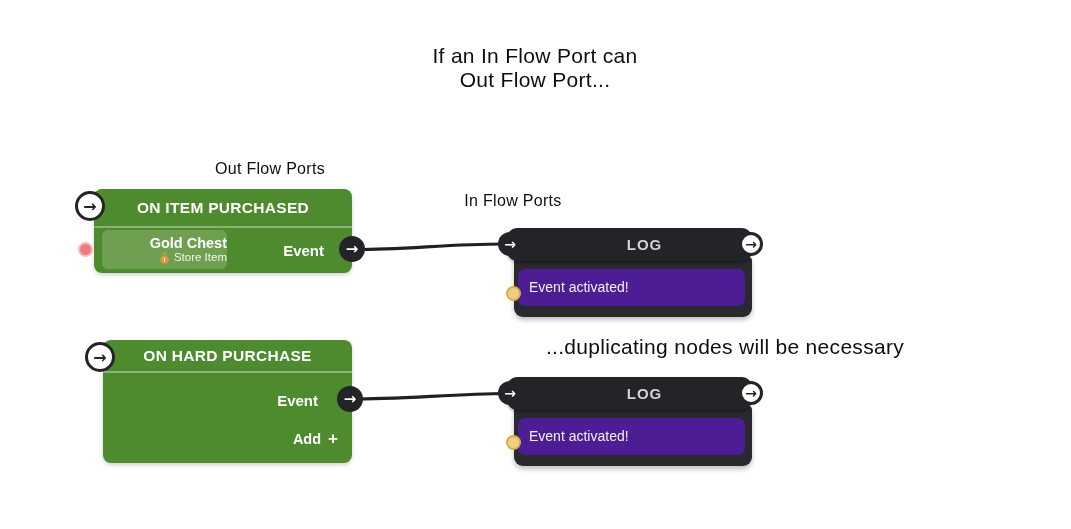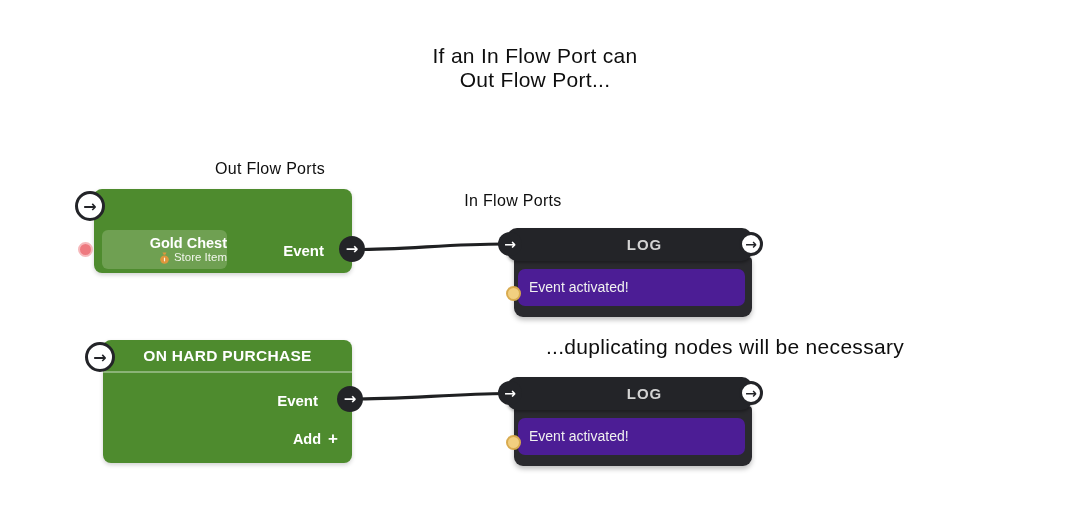--- a/index.html
+++ b/index.html
@@ -96,20 +96,23 @@
   <div class="caption" id="out-flow-label">Out Flow Ports</div>
   <div class="caption" id="in-flow-label">In Flow Ports</div>
   <div class="caption" id="duplicating-note">...duplicating nodes will be necessary</div>
 
   <svg id="wires" viewBox="0 0 1071 529">
     <path d="M 352 249.5 C 400 250 455 243.5 508 244"></path>
     <path d="M 351 399 C 400 399 455 394 507 393.5"></path>
   </svg>
 
   <div class="gnode" id="node1">
+    <div class="gheader">
+      <span class="gtitle">ON ITEM PURCHASED</span>
+    </div>
     <div class="chip">
       <div class="chip-title">Gold Chest</div>
       <div class="chip-sub">
         <svg width="11" height="12" viewBox="0 0 11 12">
           <path d="M3.5 0.5 h4 l-1.2 2.2 h-1.6 Z" fill="#e0963c"></path>
           <ellipse cx="5.5" cy="7.6" rx="4.3" ry="4.1" fill="#e0963c"></ellipse>
           <rect x="4.9" y="5.4" width="1.2" height="4" rx="0.6" fill="#fdf3e0"></rect>
         </svg>
         <span>Store Item</span>
       </div>

